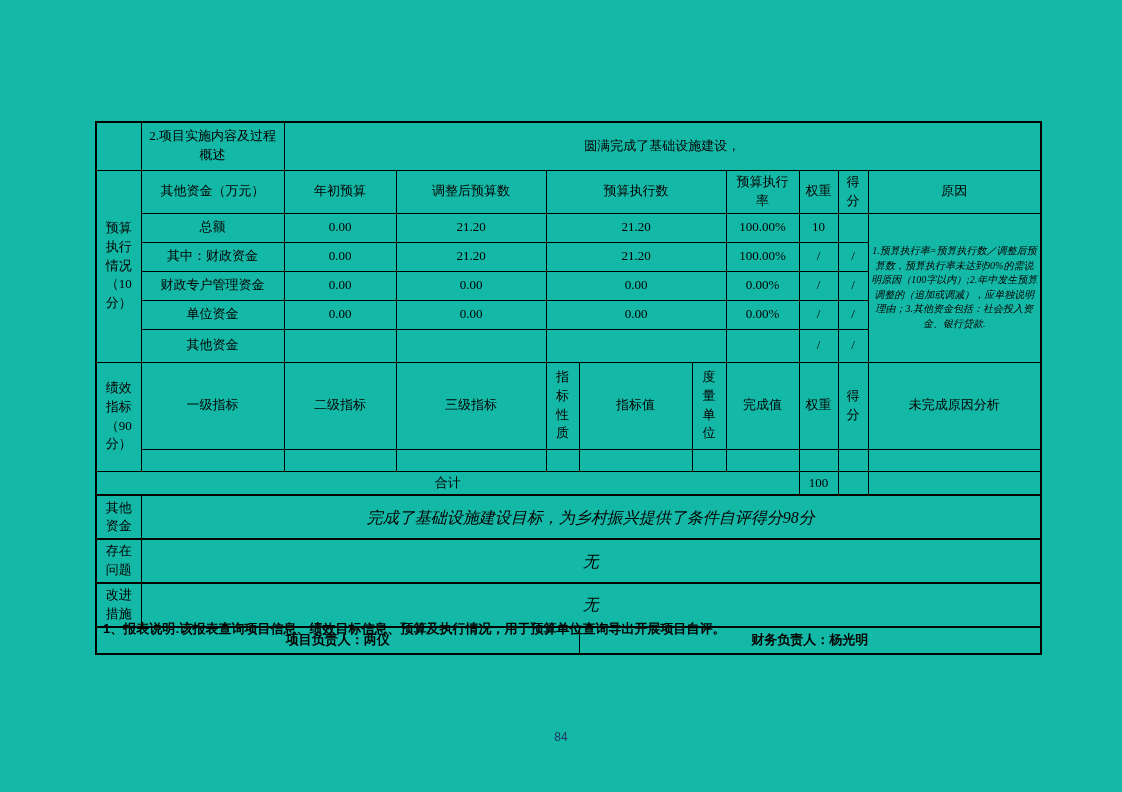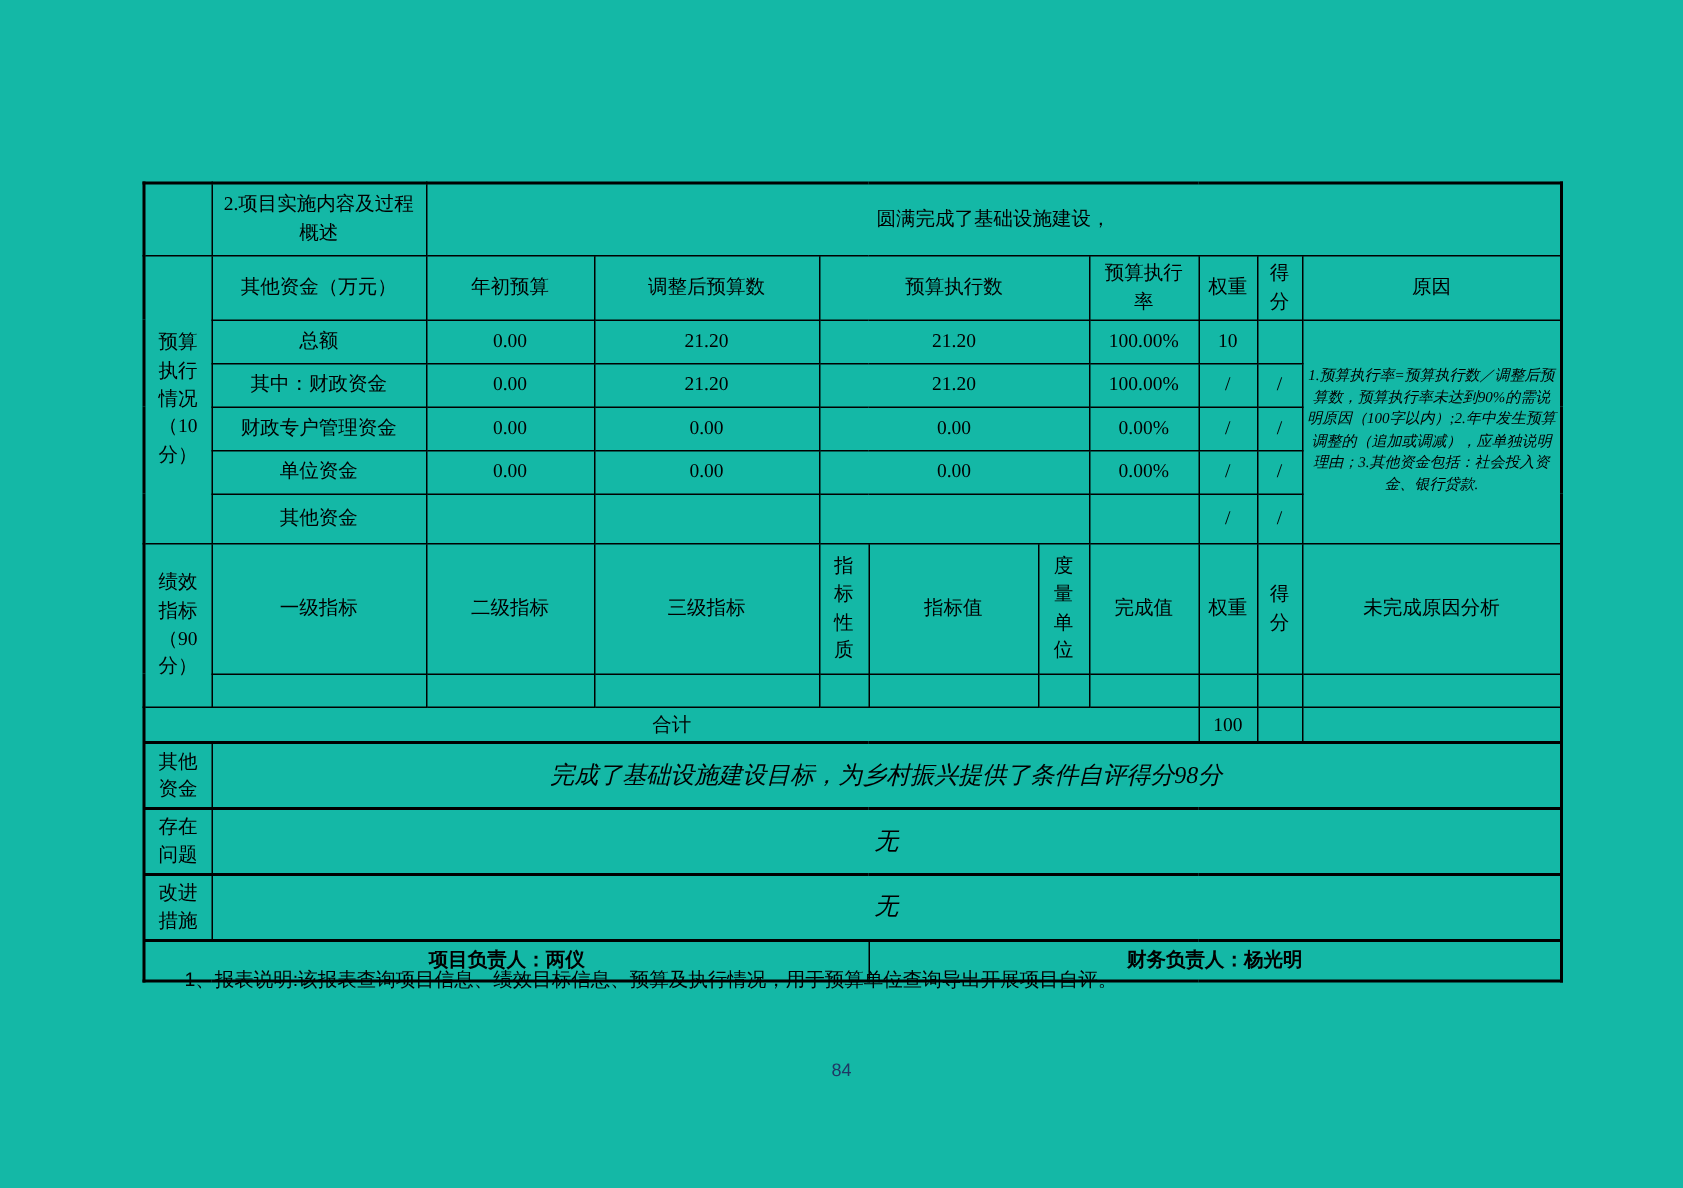--- a/index.html
+++ b/index.html
@@ -55,31 +55,30 @@
   td.sig-cell {
     text-align: left;
     padding-left: 8px;
     font-family: Liberation Serif, serif;
     font-weight: 600;
     font-size: 13px;
   }
   .footer-note {
     position: absolute;
     left: 103px;
-    top: 644px;
+    top: 620px;
     font-family: "Liberation Sans", "DejaVu Sans", sans-serif;
-    font-weight: 400;
+    font-weight: 700;
     font-size: 13px;
     color: #000;
-    margin-left: 20px;
   }
   .page-number {
     position: absolute;
     left: 0;
-    top: 706px;
+    top: 730px;
     width: 1122px;
     text-align: center;
     font-family: "Liberation Sans", "DejaVu Sans", sans-serif;
     font-size: 12px;
     color: #1f3864;
   }
 </style>
 </head>
 <body>
 

